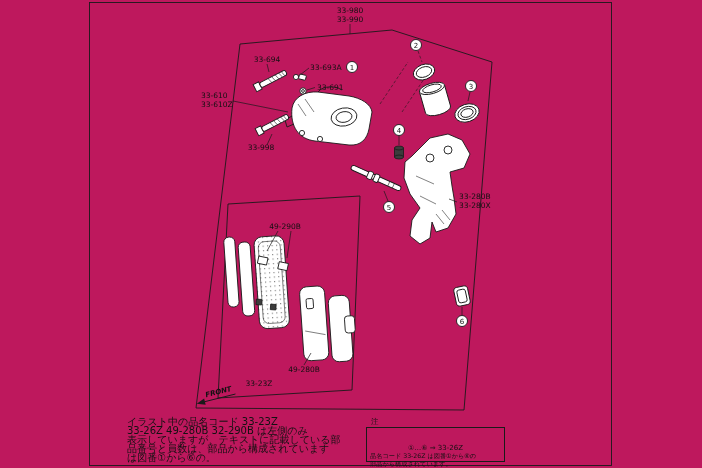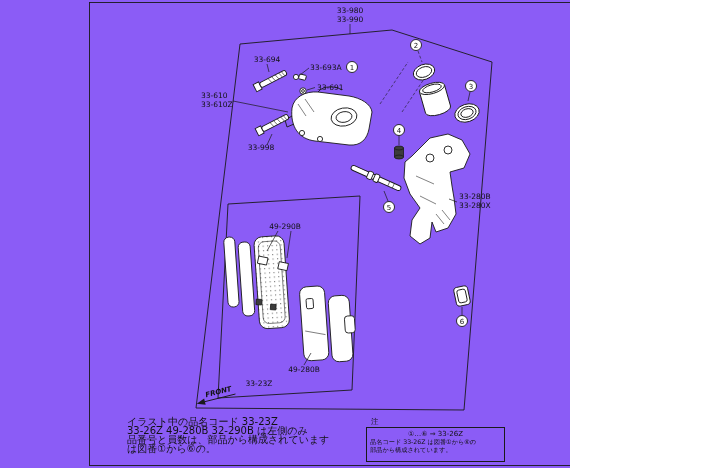--- a/index.html
+++ b/index.html
@@ -1,37 +1,37 @@
 <!DOCTYPE html>
 <html><head>
 <meta charset="utf-8">
 <style>
   html,body { margin:0; padding:0; background:#fff; }
   #stage {
-    position:relative; width:570px; height:468px; background:#8b5cf6;
+    position:relative; width:702px; height:468px; background:#be185d;
     font-family:"DejaVu Sans", sans-serif; overflow:hidden;
   }
   svg { position:absolute; left:0; top:0; font-family:"DejaVu Sans", sans-serif; }
   .shp { fill:#ffffff; stroke:#1a1a1a; stroke-width:0.9; }
   .dark { fill:#3c3c3c; stroke:#1a1a1a; stroke-width:0.8; }
   .ln  { fill:none; stroke:#1a1a1a; stroke-width:0.9; }
   .thin{ fill:none; stroke:#1a1a1a; stroke-width:0.55; }
   .leader { fill:none; stroke:#1a1a1a; stroke-width:0.7; }
   .dashed { fill:none; stroke:#1a1a1a; stroke-width:0.6; stroke-dasharray:3 2; }
   .lbl { font-size:7.5px; fill:#111; }
   .num { font-size:7px; fill:#111; }
   .front-lbl { font-size:7px; font-style:italic; font-weight:bold; fill:#111; }
   .overlay { position:absolute; color:#111; }
   .footnote { left:127px; top:417px; width:222px; font-size:10px; line-height:9px; }
   .note-heading { left:371px; top:417px; font-size:7.5px; }
   .note-box {
     left:366px; top:427px; width:139px; height:35px;
     border:1px solid #1a1a1a; box-sizing:border-box;
   }
-  .note-formula { text-align:center; font-size:7px; margin-top:2px; }
+  .note-formula { text-align:center; font-size:7px; margin-top:16px; }
   .note-line { font-size:6.2px; line-height:8px; padding:0 3px; }
 </style>
 </head>
 <body>
 
 <div id="stage">
 
 <svg width="702" height="468" viewBox="0 0 702 468">
   <defs>
     <pattern id="dots" width="4.5" height="4.5" patternUnits="userSpaceOnUse">
@@ -198,20 +198,21 @@
   <g transform="translate(219,394) rotate(-14)">
     <text x="0" y="0" text-anchor="middle" class="front-lbl">FRONT</text>
     <path d="M-16,4 L16,4" class="ln"></path>
     <polygon points="-24,4 -15.5,0.8 -15.5,7.2" fill="#1a1a1a"></polygon>
   </g>
 </svg>
 
 <div class="overlay footnote">
   <div>イラスト中の品名コード 33-23Z</div>
   <div>33-26Z 49-280B 32-290B は左側のみ</div>
+  <div>表示していますが、テキストに記載している部</div>
   <div>品番号と員数は、部品から構成されています</div>
   <div>は図番①から⑥の。</div>
 </div>
 
 <div class="overlay note-heading">注</div>
 <div class="overlay note-box">
   <div class="note-formula">①…⑥ ⇒ 33-26Z</div>
   <div class="note-line">品名コード 33-26Z は図番①から⑥の</div>
   <div class="note-line">部品から構成されています。</div>
 </div>

